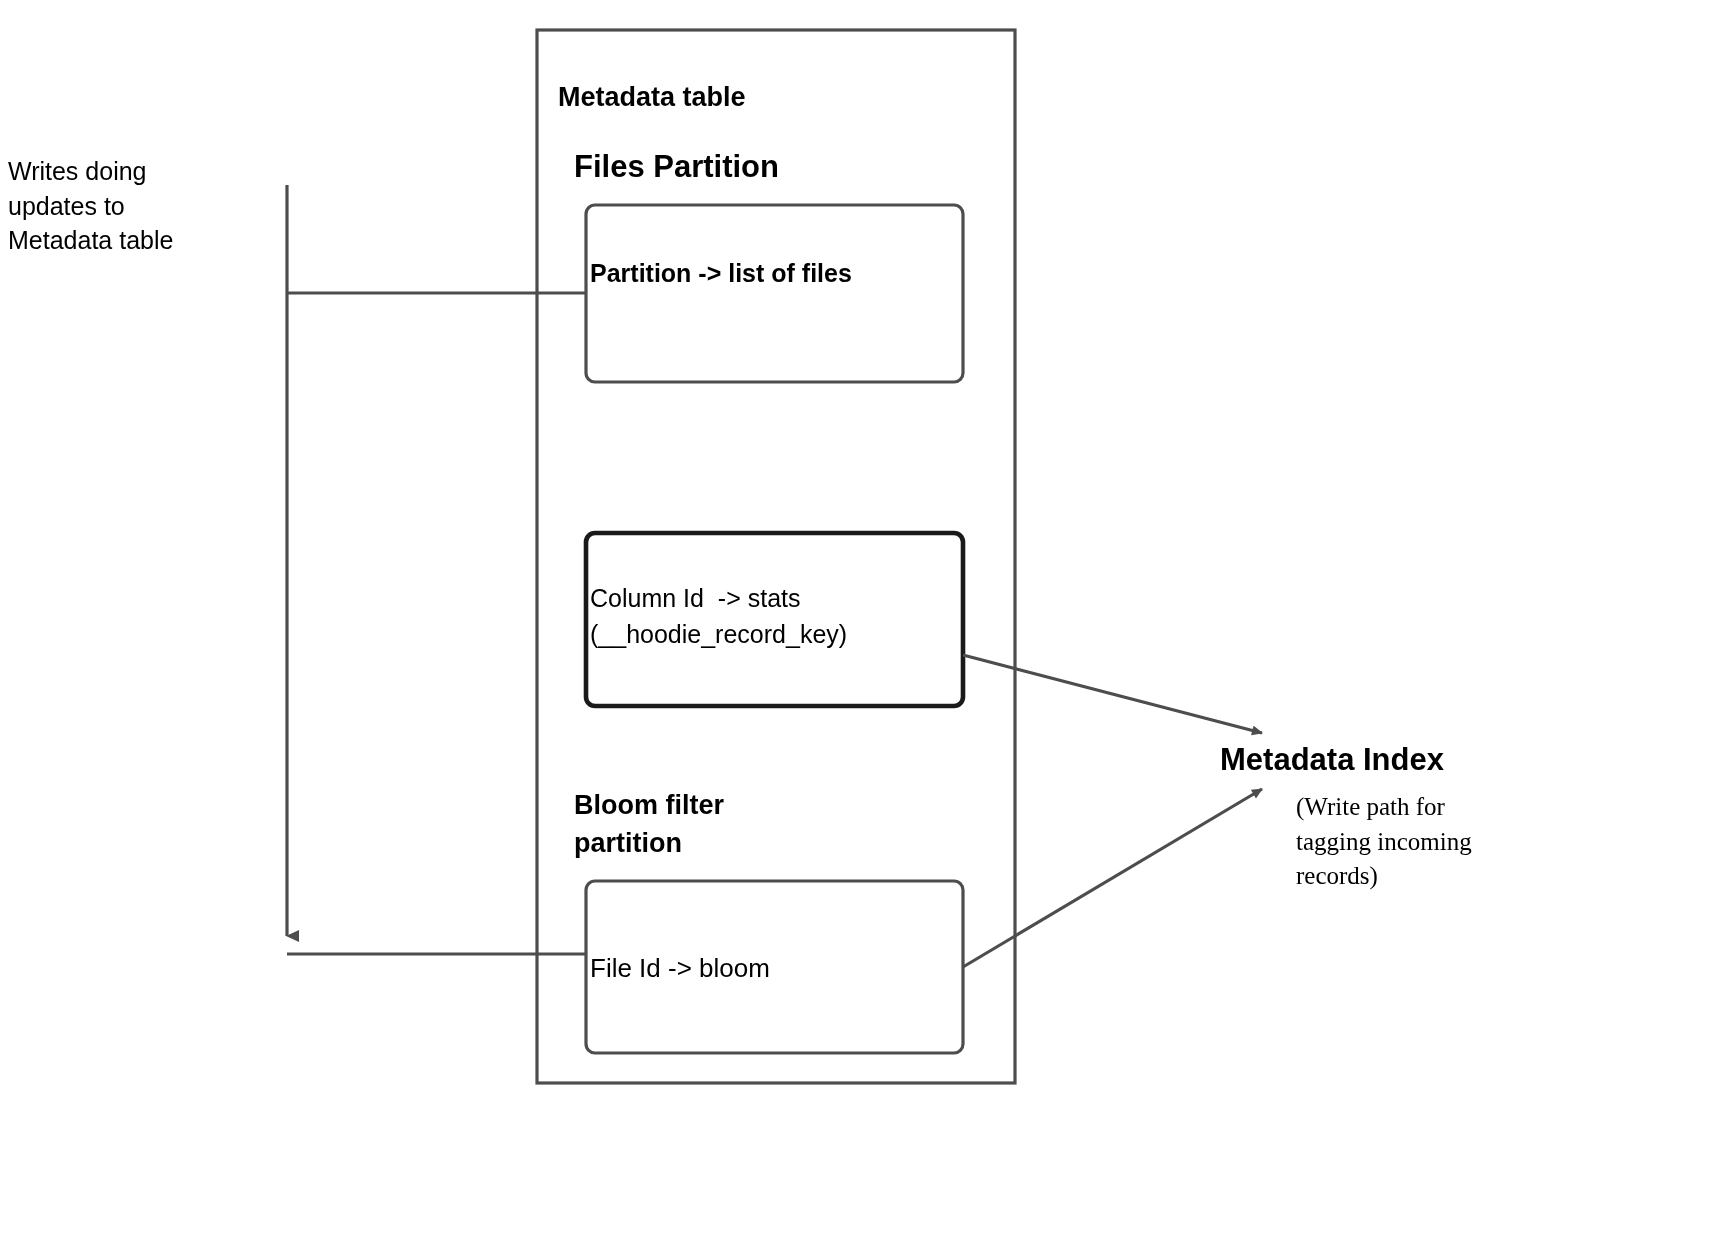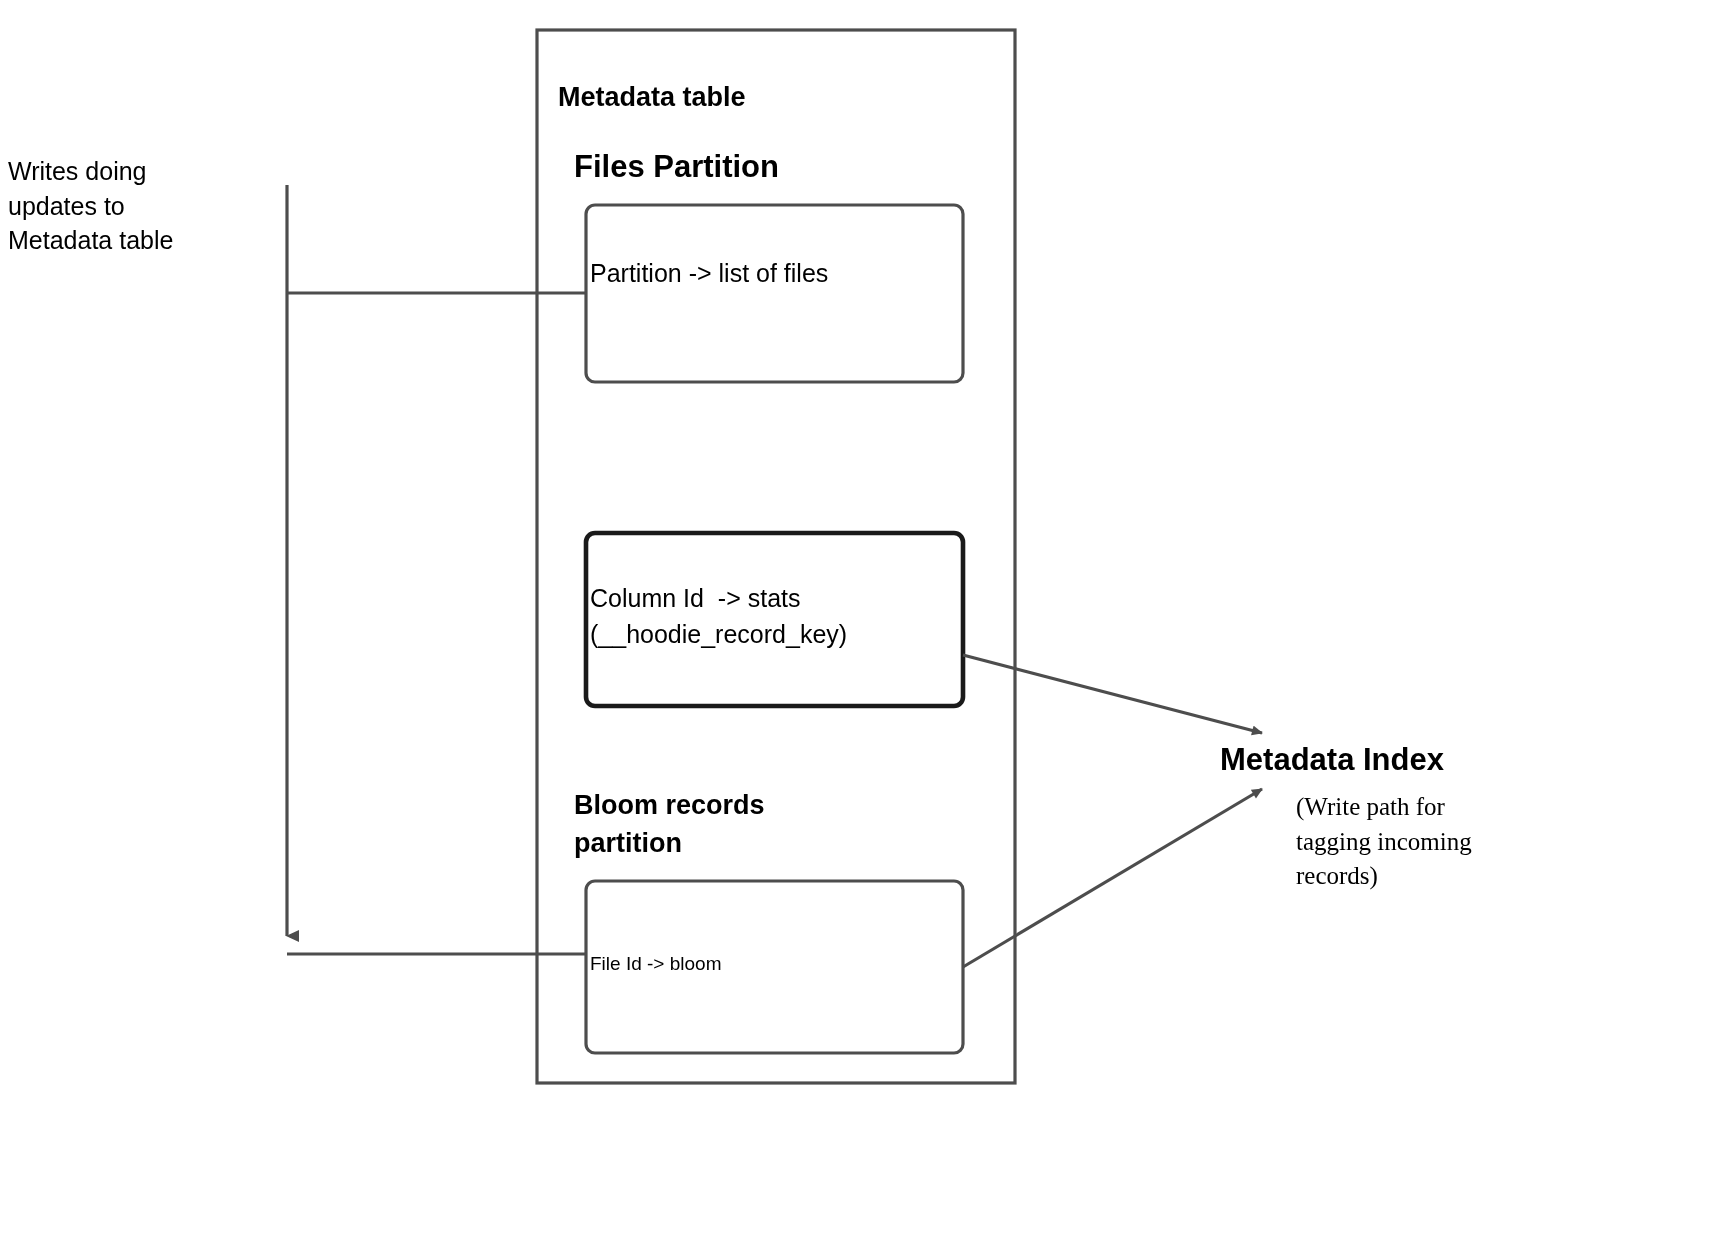--- a/index.html
+++ b/index.html
@@ -71,33 +71,34 @@
     font-size: 27px;
     line-height: 1.42;
   }
 
   
   #files-box-text {
     left: 590px;
     top: 257px;
     width: 370px;
     font-size: 25px;
+    font-weight: bold;
   }
   #colstats-box-text {
     left: 590px;
     top: 581px;
     width: 348px;
     font-size: 25px;
     line-height: 1.42;
   }
   #bloom-box-text {
     left: 590px;
     top: 952px;
     width: 370px;
-    font-size: 19px;
+    font-size: 26px;
   }
 
   
   #metadata-index-title {
     left: 1220px;
     top: 740px;
     width: 290px;
     font-size: 31px;
   }
   #metadata-index-caption {
@@ -151,21 +152,21 @@
   <div class="txt left bold" id="metadata-table-title">Metadata table</div>
 
   <div class="txt center bold" id="files-partition-title">Files Partition</div>
 
   <div class="txt center" id="files-box-text">Partition -&gt; list of files</div>
 
 
   <div class="txt center" id="colstats-box-text">Column Id  -&gt; stats
 (__hoodie_record_key)</div>
 
-  <div class="txt center bold" id="bloom-filter-title">Bloom records
+  <div class="txt center bold" id="bloom-filter-title">Bloom filter
 partition</div>
 
   <div class="txt center" id="bloom-box-text">File Id -&gt; bloom</div>
 
   <div class="txt center bold" id="metadata-index-title">Metadata Index</div>
 
   <div class="txt center" id="metadata-index-caption">(Write path for
 tagging incoming
 records)</div>
 

